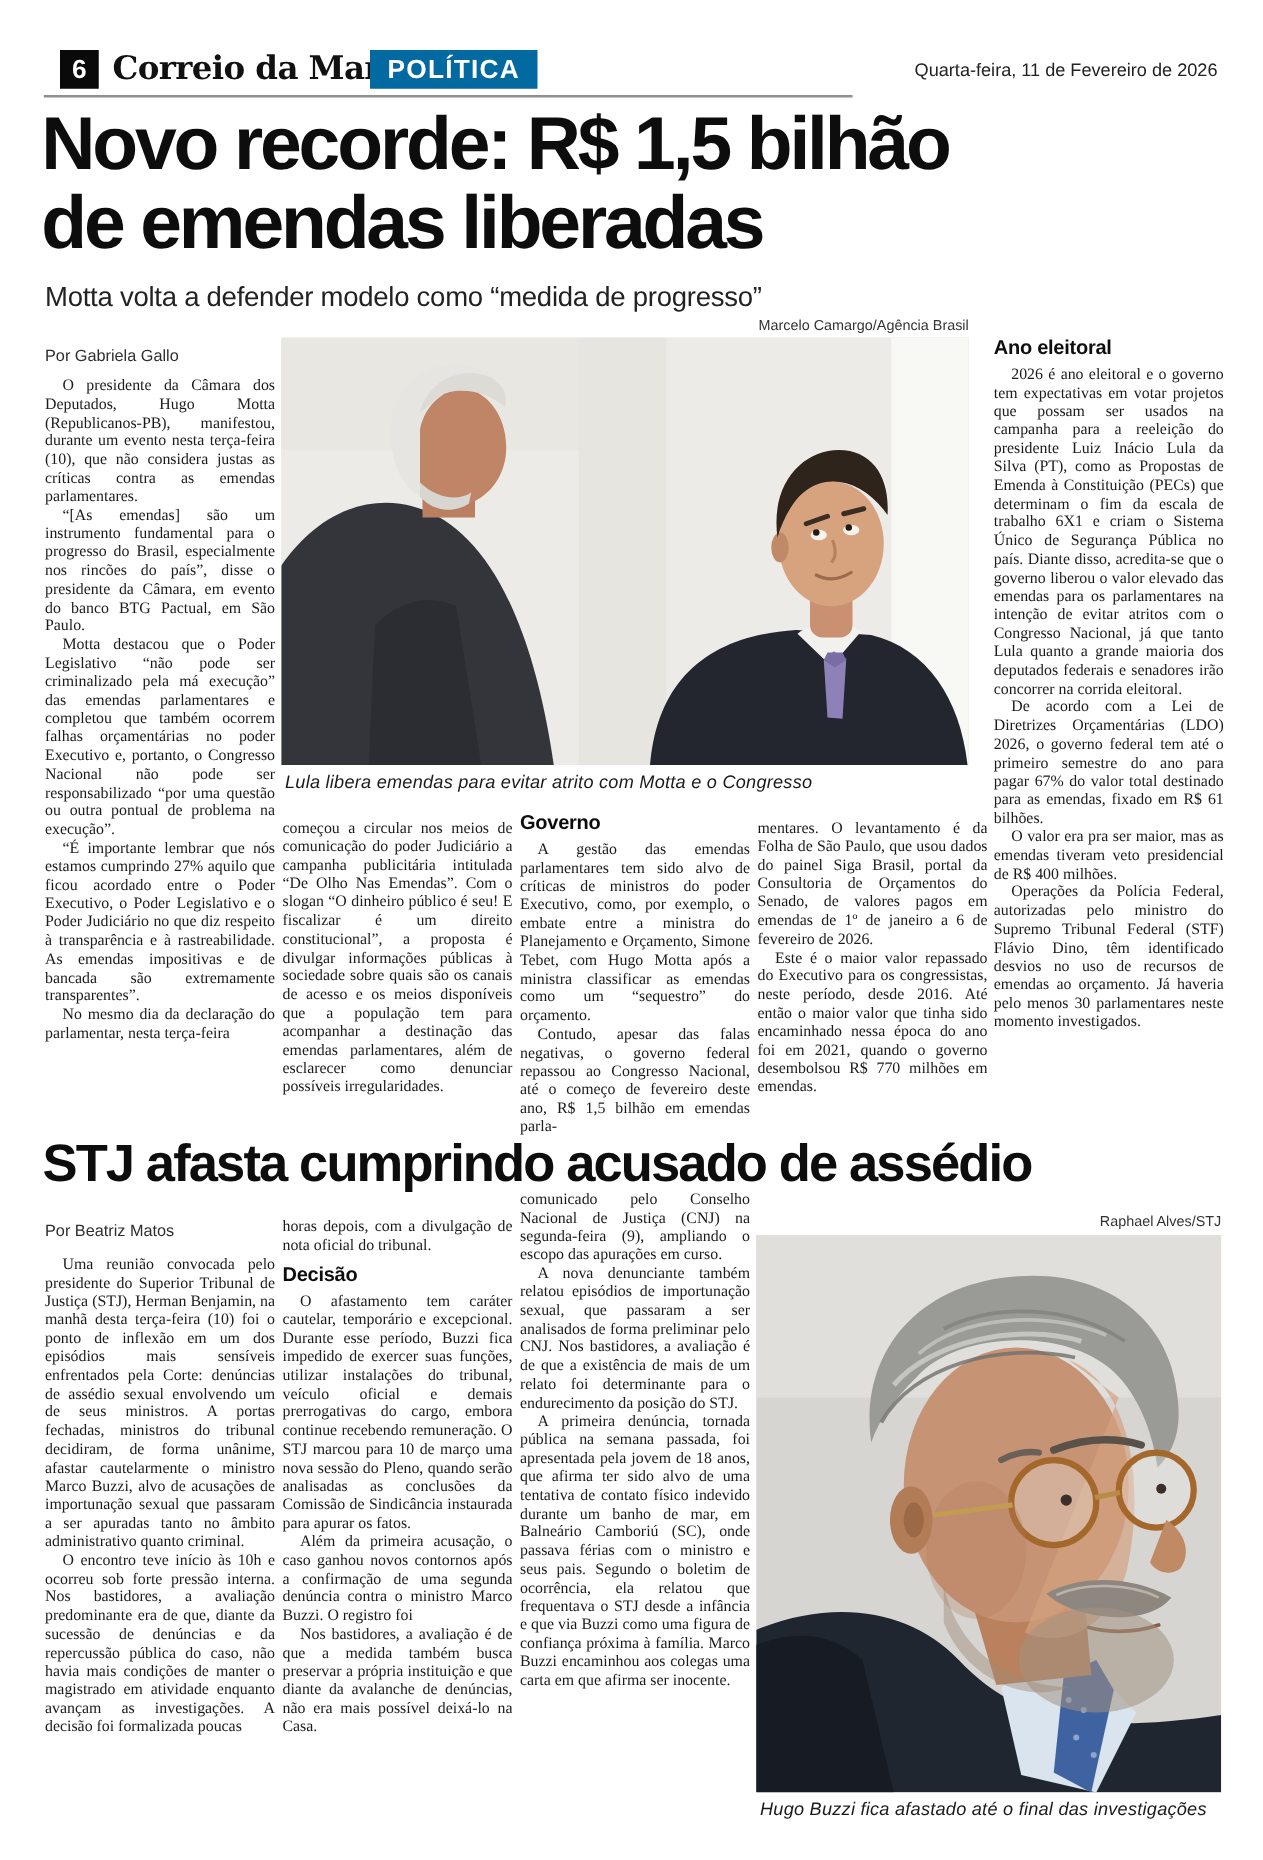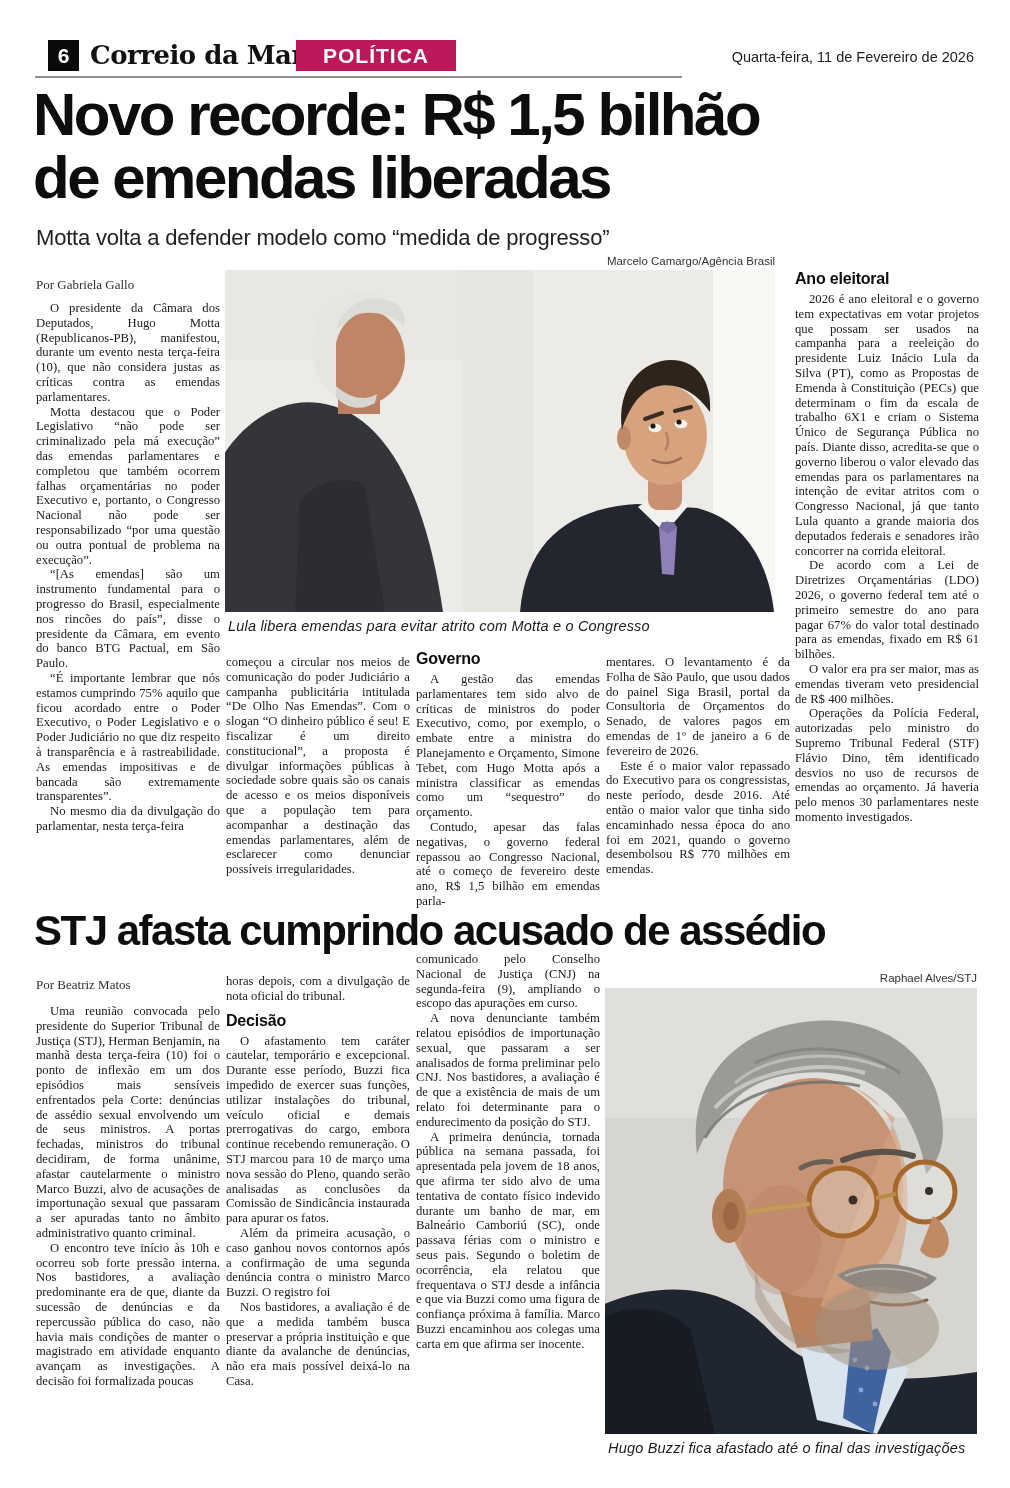--- a/index.html
+++ b/index.html
@@ -5,39 +5,39 @@
   html,body{margin:0;padding:0;background:#ffffff;}
   .page{position:relative;width:1010px;height:1488px;background:#ffffff;overflow:hidden;
         font-family:"Liberation Serif",serif;color:#1a1a1a;}
 
   
   .pagenum{position:absolute;left:48px;top:40px;width:31px;height:31px;background:#0a0a0a;
            color:#fff;font-family:"Liberation Sans",sans-serif;font-weight:bold;font-size:21px;
            display:flex;align-items:center;justify-content:center;}
   .logo{position:absolute;left:90px;top:40px;font-family:"DejaVu Serif",serif;font-weight:bold;
         font-size:26px;letter-spacing:-0.5px;color:#111;white-space:nowrap;}
-  .section-badge{position:absolute;left:296px;top:40px;height:31px;background:#be185d;color:#fff;
+  .section-badge{position:absolute;left:296px;top:40px;height:31px;background:#0369a1;color:#fff;
         font-family:"Liberation Sans",sans-serif;font-weight:bold;font-size:21px;letter-spacing:1px;
-        display:flex;align-items:center;padding:0 27px;}
+        display:flex;align-items:center;padding:0 14px;}
   .edition-date{position:absolute;right:36px;top:49px;font-family:"Liberation Sans",sans-serif;
         font-size:14.5px;color:#222;text-align:right;}
   .header-rule{position:absolute;left:35px;top:76px;width:647px;height:2px;background:#8f8f8f;}
 
   
   .headline1{position:absolute;left:33px;top:83px;width:960px;
         font-family:"Liberation Sans",sans-serif;font-weight:bold;color:#0d0d0d;
         font-size:60px;line-height:63px;letter-spacing:-2.5px;}
   .subheadline{position:absolute;left:36px;top:225px;width:900px;
         font-family:"Liberation Sans",sans-serif;font-size:22px;color:#222;letter-spacing:-0.2px;}
   .headline2{position:absolute;left:34px;top:908px;width:945px;
         font-family:"Liberation Sans",sans-serif;font-weight:bold;color:#0d0d0d;
         font-size:42px;line-height:46px;letter-spacing:-1.5px;}
 
   
-  .byline{position:absolute;font-family:Liberation Serif, serif;font-size:13px;color:#2e2e2e;}
+  .byline{position:absolute;font-family:Liberation Sans, sans-serif;font-size:13px;color:#2e2e2e;}
   .credit{position:absolute;font-family:"Liberation Sans",sans-serif;font-size:11.5px;color:#333;
           text-align:right;}
   .caption{position:absolute;font-family:"Liberation Sans",sans-serif;font-style:italic;
           font-size:14.5px;color:#1b1b1b;letter-spacing:0.2px;}
 
   
   .col{position:absolute;width:184px;font-size:12.7px;line-height:14.8px;text-align:justify;
        overflow:hidden;}
   .col p{margin:0;}
   .col p.ind{text-indent:14px;}
@@ -100,24 +100,24 @@
       <circle cx="428" cy="156" r="2.6" fill="#241a12"></circle>
       <circle cx="454" cy="152" r="2.6" fill="#241a12"></circle>
       <path d="M441,162 C444,170 444,176 440,180" stroke="#b5825f" stroke-width="2.5" fill="none"></path>
       <path d="M428,190 Q441,197 456,188" stroke="#9c6a4c" stroke-width="2.5" fill="none" stroke-linecap="round"></path>
     </svg>
   </div>
   <div class="caption" style="left:228px;top:618px;width:545px;">Lula libera emendas para evitar atrito com Motta e o Congresso</div>
 
   <div class="col" style="left:36px;top:301px;height:612px;">
     <p class="ind">O presidente da Câmara dos Deputados, Hugo Motta (Republicanos-PB), manifestou, durante um evento nesta terça-feira (10), que não considera justas as críticas contra as emendas parlamentares.</p>
+    <p class="ind">“[As emendas] são um instrumento fundamental para o progresso do Brasil, especialmente nos rincões do país”, disse o presidente da Câmara, em evento do banco BTG Pactual, em São Paulo.</p>
     <p class="ind">Motta destacou que o Poder Legislativo “não pode ser criminalizado pela má execução” das emendas parlamentares e completou que também ocorrem falhas orçamentárias no poder Executivo e, portanto, o Congresso Nacional não pode ser responsabilizado “por uma questão ou outra pontual de problema na execução”.</p>
-    <p class="ind">“[As emendas] são um instrumento fundamental para o progresso do Brasil, especialmente nos rincões do país”, disse o presidente da Câmara, em evento do banco BTG Pactual, em São Paulo.</p>
-    <p class="ind">“É importante lembrar que nós estamos cumprindo 75% aquilo que ficou acordado entre o Poder Executivo, o Poder Legislativo e o Poder Judiciário no que diz respeito à transparência e à rastreabilidade. As emendas impositivas e de bancada são extremamente transparentes”.</p>
-    <p class="ind">No mesmo dia da divulgação do parlamentar, nesta terça-feira</p>
+    <p class="ind">“É importante lembrar que nós estamos cumprindo 27% aquilo que ficou acordado entre o Poder Executivo, o Poder Legislativo e o Poder Judiciário no que diz respeito à transparência e à rastreabilidade. As emendas impositivas e de bancada são extremamente transparentes”.</p>
+    <p class="ind">No mesmo dia da declaração do parlamentar, nesta terça-feira</p>
   </div>
 
   <div class="col" style="left:226px;top:655px;height:252px;">
     <p>começou a circular nos meios de comunicação do poder Judiciário a campanha publicitária intitulada “De Olho Nas Emendas”. Com o slogan “O dinheiro público é seu! E fiscalizar é um direito constitucional”, a proposta é divulgar informações públicas à sociedade sobre quais são os canais de acesso e os meios disponíveis que a população tem para acompanhar a destinação das emendas parlamentares, além de esclarecer como denunciar possíveis irregularidades.</p>
   </div>
 
   <div class="col" style="left:416px;top:650px;height:258px;">
     <h3 class="kicker">Governo</h3>
     <p class="ind">A gestão das emendas parlamentares tem sido alvo de críticas de ministros do poder Executivo, como, por exemplo, o embate entre a ministra do Planejamento e Orçamento, Simone Tebet, com Hugo Motta após a ministra classificar as emendas como um “sequestro” do orçamento.</p>
     <p class="ind">Contudo, apesar das falas negativas, o governo federal repassou ao Congresso Nacional, até o começo de fevereiro deste ano, R$ 1,5 bilhão em emendas parla-</p>

